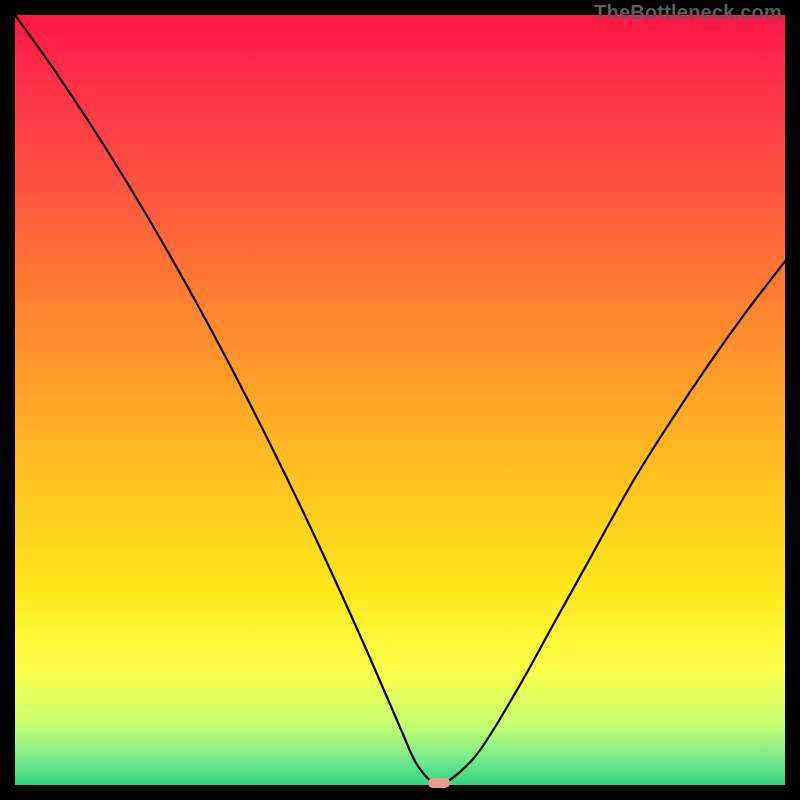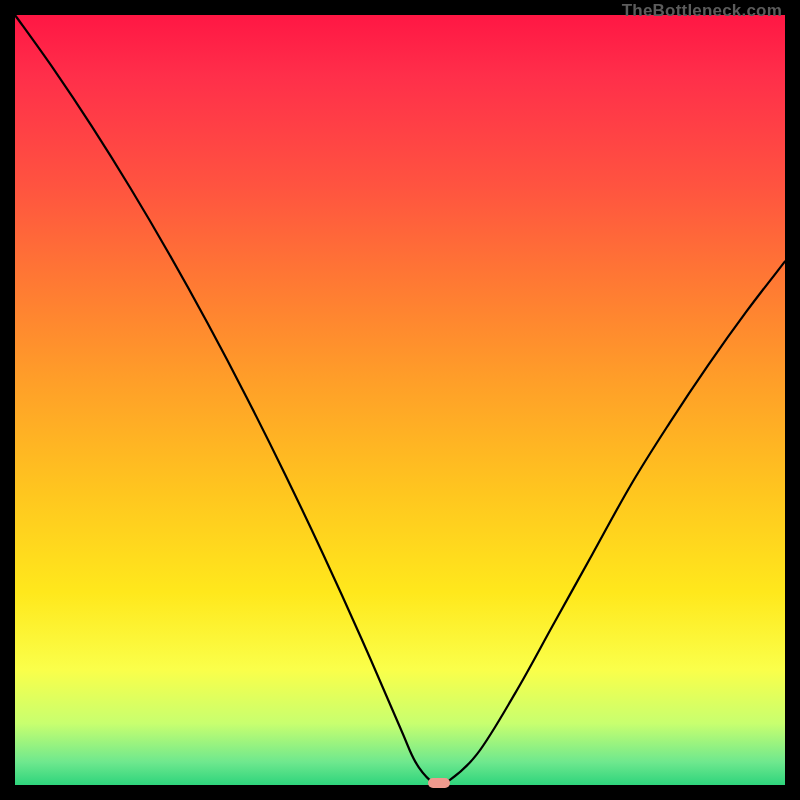--- a/index.html
+++ b/index.html
@@ -38,21 +38,21 @@
       #c8ff6f 92%,
       #6fe88e 97%,
       #2ed47c 100%
     );
   }
   .watermark {
     position: absolute;
     top: 1px;
     right: 18px;
     font-family: Arial, Helvetica, sans-serif;
-    font-size: 17px;
+    font-size: 20px;
     font-weight: 600;
     color: #5c5c5c;
     letter-spacing: 0.2px;
     pointer-events: none;
     user-select: none;
   }
   svg.curve {
     position: absolute;
     left: 15px;
     top: 15px;

